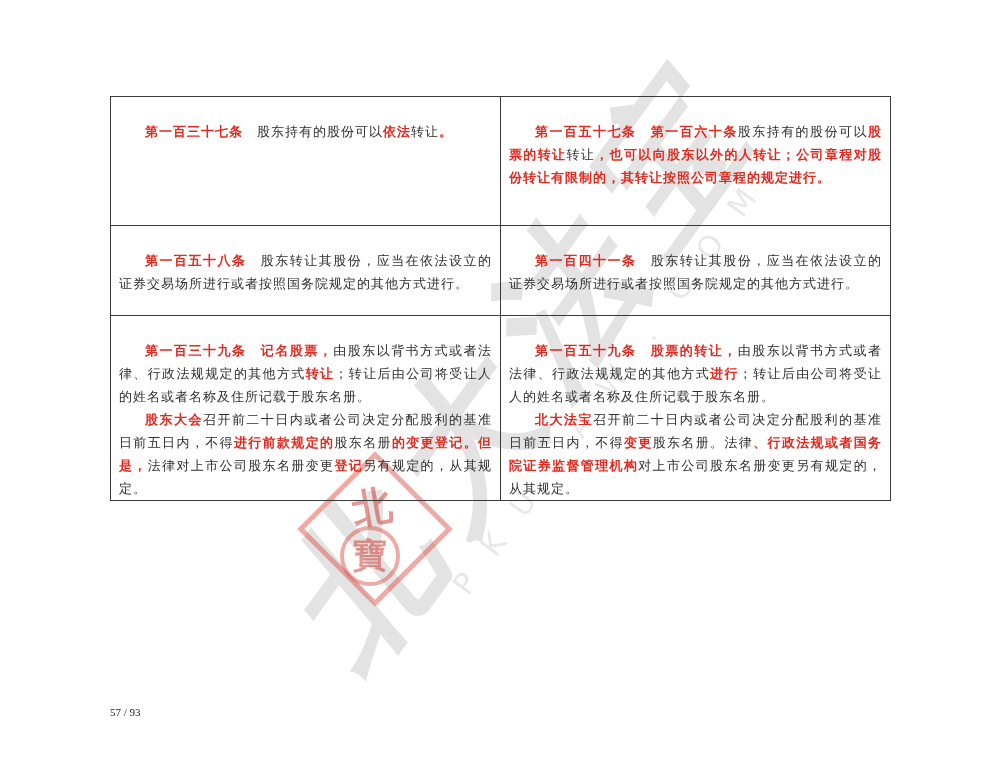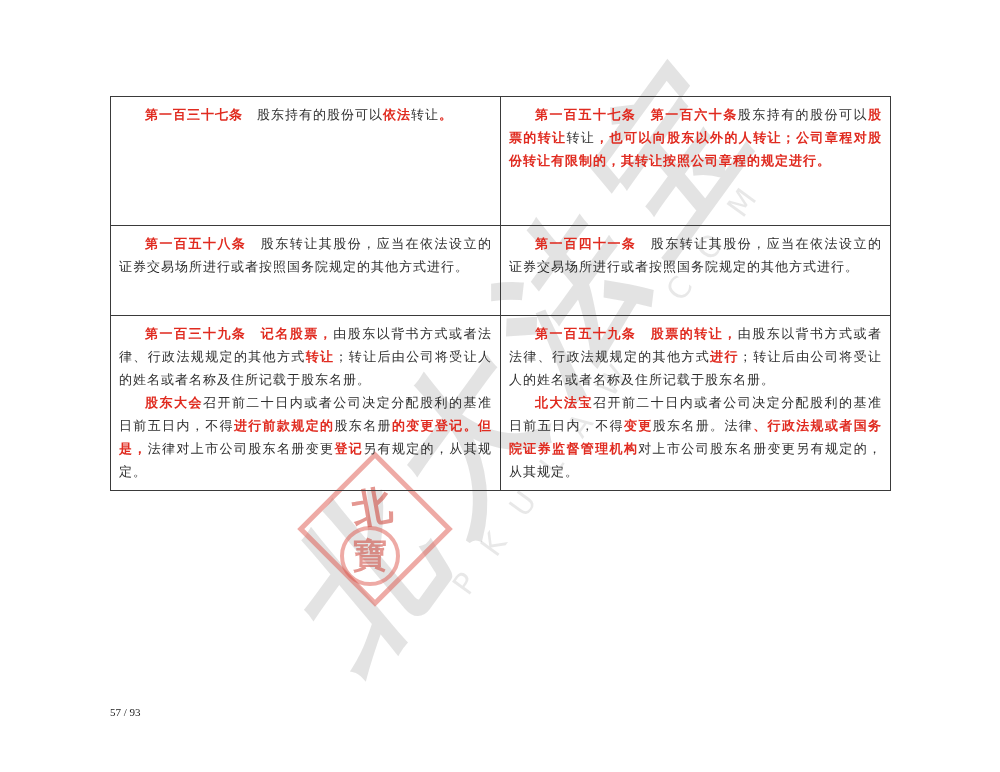--- a/index.html
+++ b/index.html
@@ -55,21 +55,21 @@
   
   .law-table{
     position:absolute; left:110px; top:96px; width:781px;
     border-collapse:collapse; table-layout:fixed;
     z-index:1;
   }
   .law-table td{
     width:50%;
     border:1px solid #3a3a3a;
     vertical-align:top;
-    padding:6px 8px 0 8px;
+    padding:23px 8px 0 8px;
     background:transparent;
   }
   tr.r1{height:129px} tr.r2{height:90px} tr.r3{height:175px}
   tr.r4{height:87px}  tr.r5{height:91px}
   .para{
     margin:0;
     text-indent:2em;
     text-align:justify;
     font-size:13px; line-height:23px; letter-spacing:1px;
     color:#2f2f2f;

